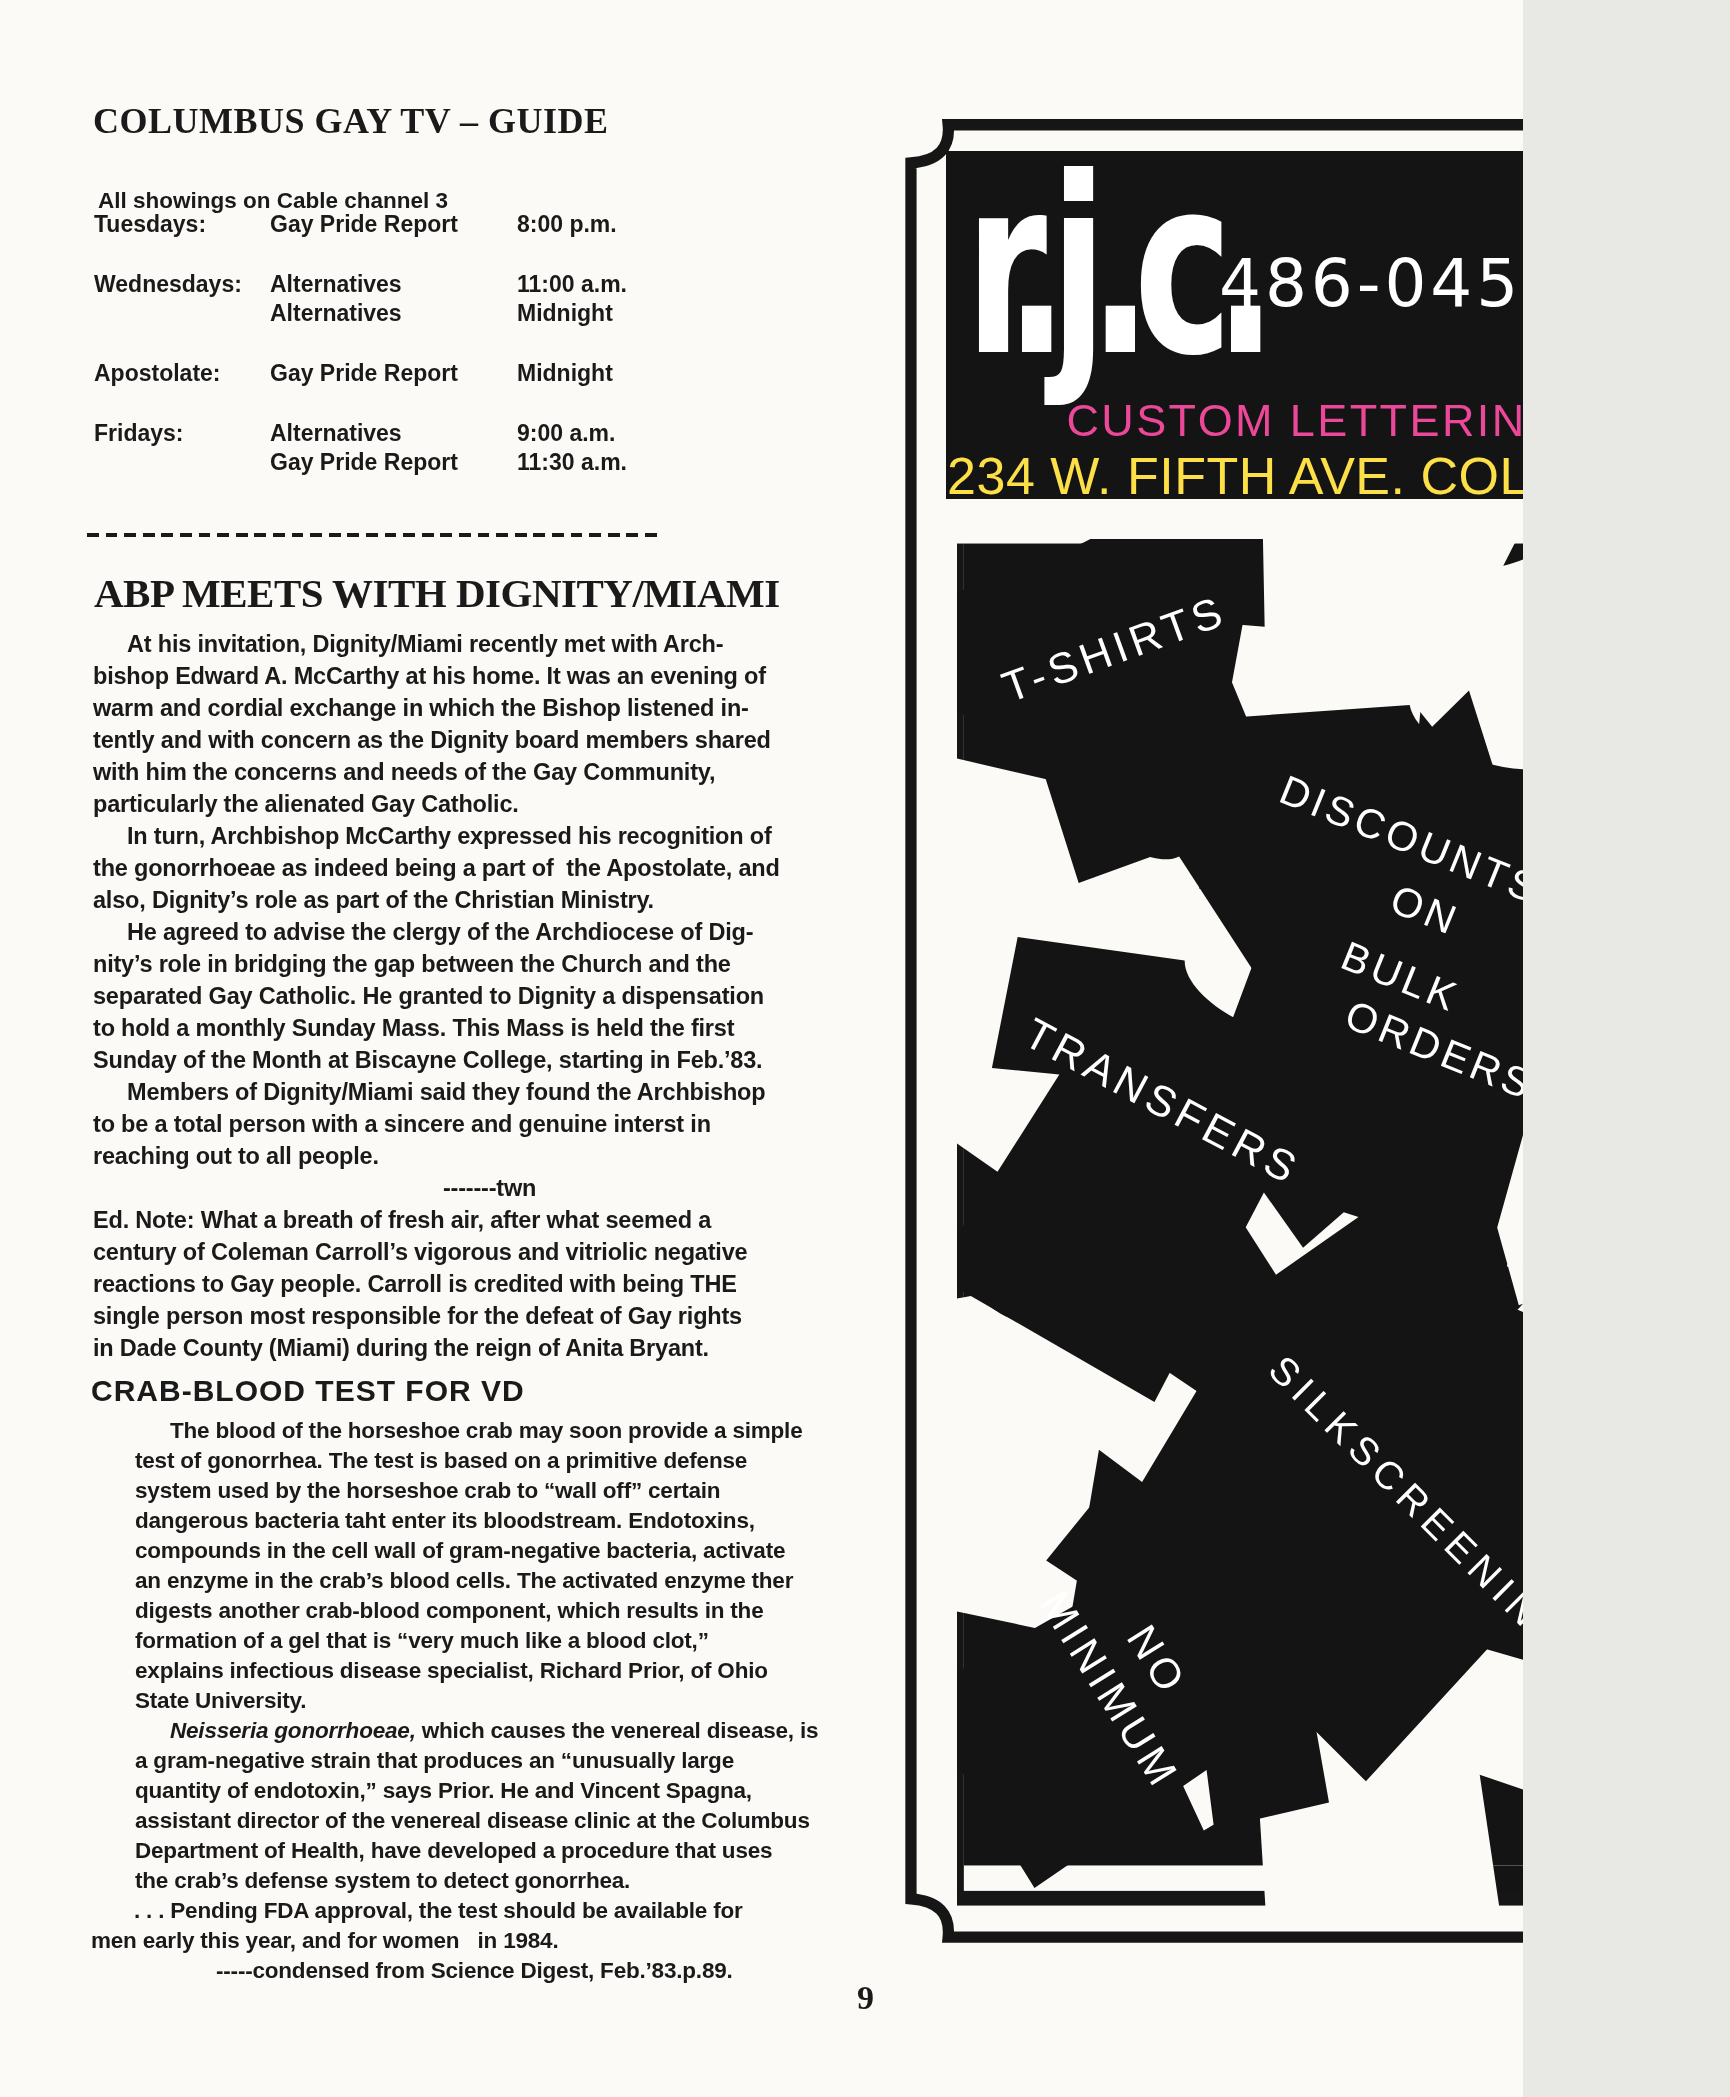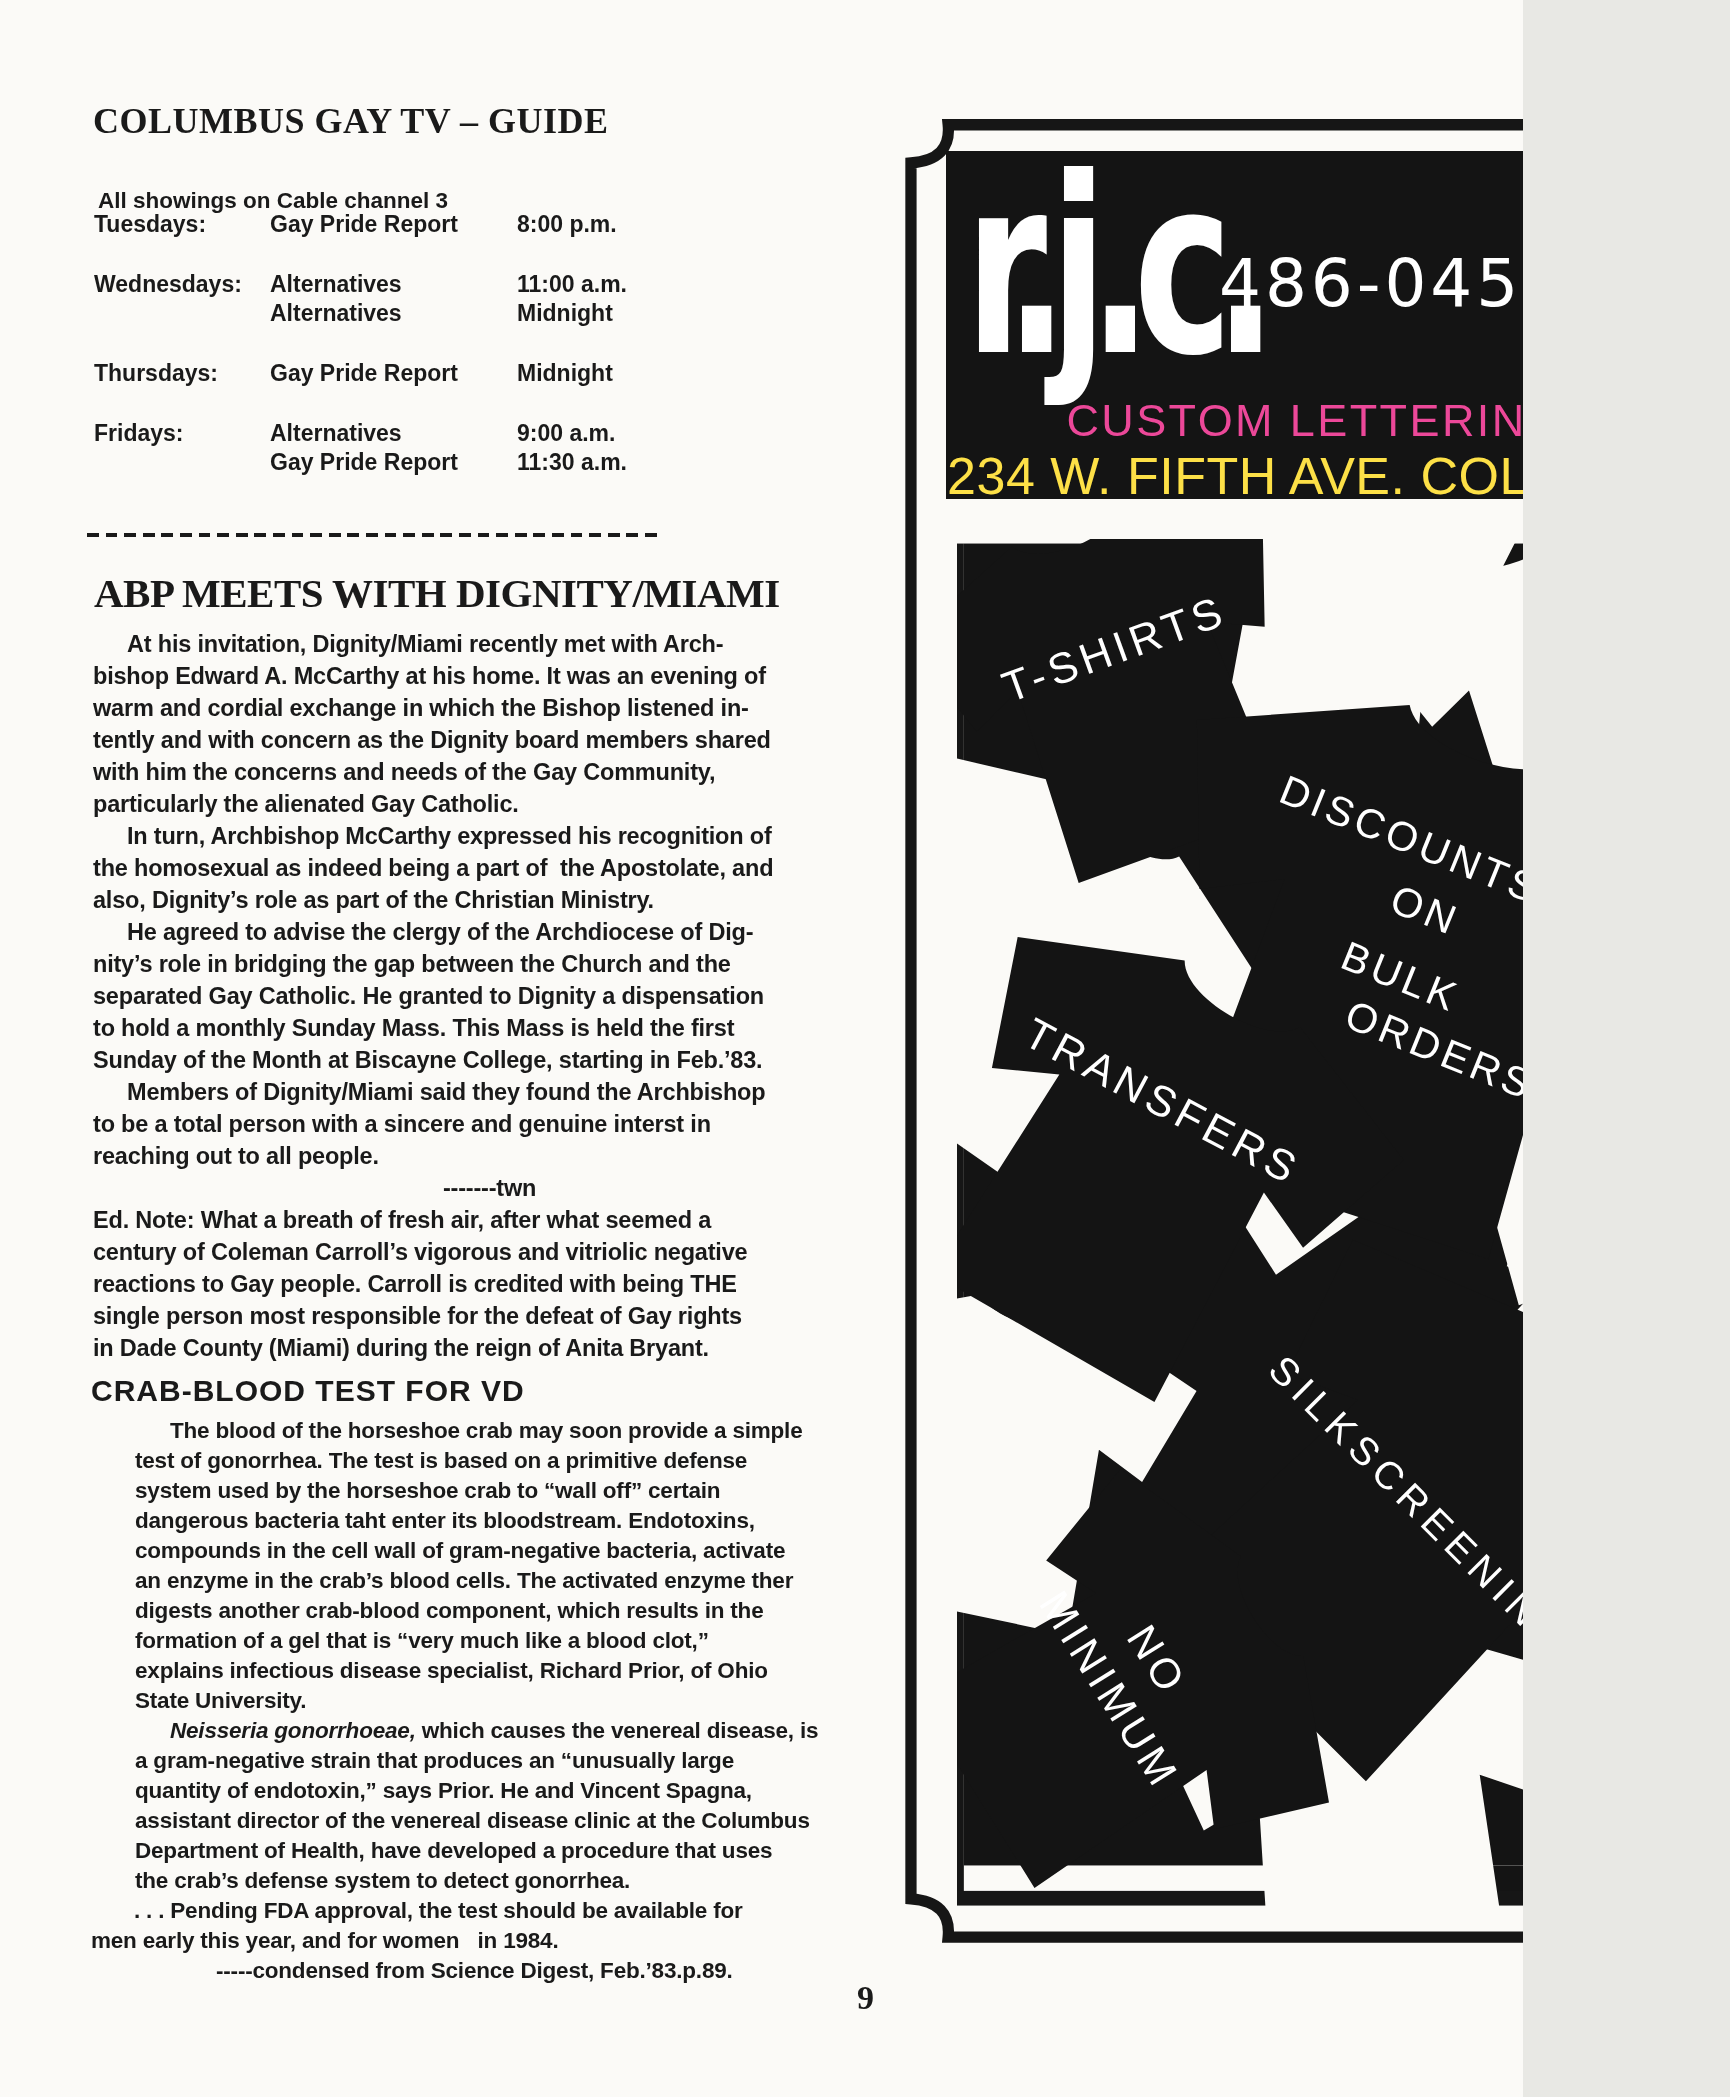--- a/index.html
+++ b/index.html
@@ -107,21 +107,21 @@
           <span class="sched-prog">Alternatives</span>
           <span class="sched-time">11:00 a.m.</span>
         </div>
         <div class="sched-row">
           <span class="sched-prog">Alternatives</span>
           <span class="sched-time">Midnight</span>
         </div>
       </div>
     </div>
     <div class="sched-group">
-      <span class="sched-day">Thursdays:</span>
+      <span class="sched-day">Apostolate:</span>
       <div class="sched-rows">
         <div class="sched-row">
           <span class="sched-prog">Gay Pride Report</span>
           <span class="sched-time">Midnight</span>
         </div>
       </div>
     </div>
     <div class="sched-group">
       <span class="sched-day">Fridays:</span>
       <div class="sched-rows">
@@ -141,21 +141,21 @@
 
   <h2 class="abp-title">ABP MEETS WITH DIGNITY/MIAMI</h2>
   <div class="abp-body">
     <p class="ind">At his invitation, Dignity/Miami recently met with Arch-
 bishop Edward A. McCarthy at his home. It was an evening of
 warm and cordial exchange in which the Bishop listened in-
 tently and with concern as the Dignity board members shared
 with him the concerns and needs of the Gay Community,
 particularly the alienated Gay Catholic.</p>
     <p class="ind">In turn, Archbishop McCarthy expressed his recognition of
-the homosexual as indeed being a part of  the Apostolate, and
+the gonorrhoeae as indeed being a part of  the Apostolate, and
 also, Dignity’s role as part of the Christian Ministry.</p>
     <p class="ind">He agreed to advise the clergy of the Archdiocese of Dig-
 nity’s role in bridging the gap between the Church and the
 separated Gay Catholic. He granted to Dignity a dispensation
 to hold a monthly Sunday Mass. This Mass is held the first
 Sunday of the Month at Biscayne College, starting in Feb.’83.</p>
     <p class="ind">Members of Dignity/Miami said they found the Archbishop
 to be a total person with a sincere and genuine interst in
 reaching out to all people.</p>
     <p class="sig">-------twn</p>

